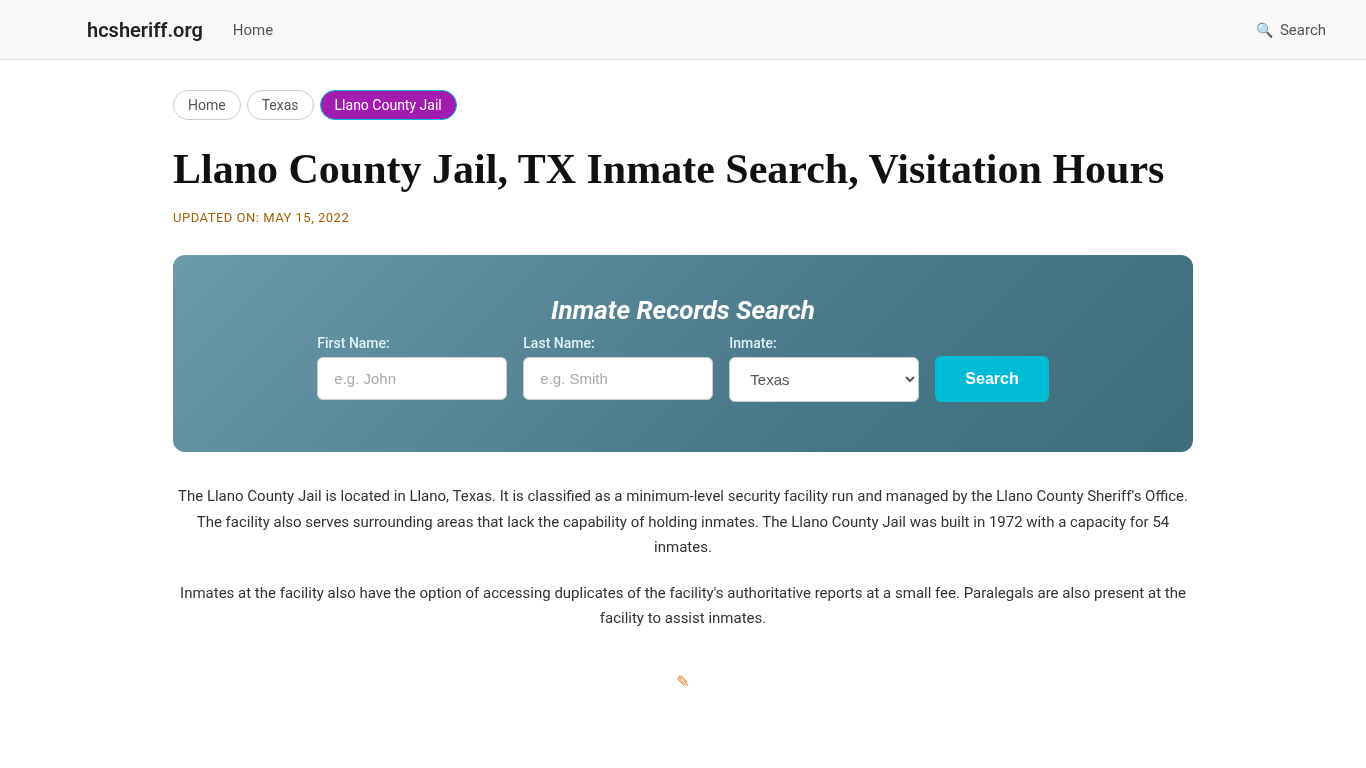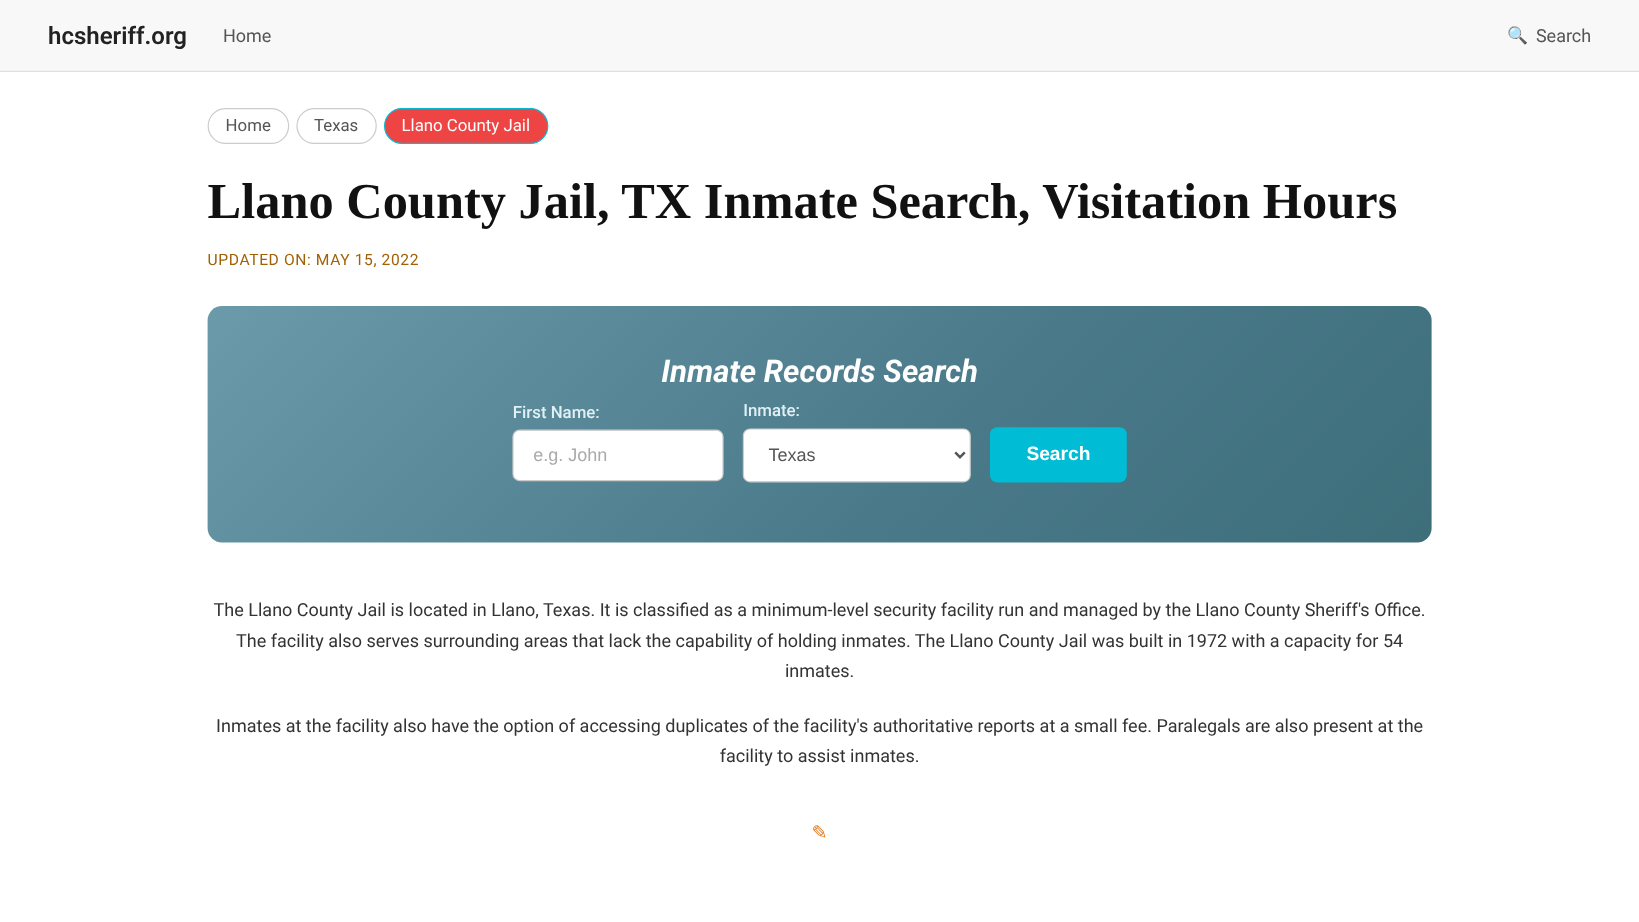--- a/index.html
+++ b/index.html
@@ -27,20 +27,21 @@
       top: 0;
       z-index: 100;
     }
 
     .navbar-brand {
       font-size: 20px;
       font-weight: 600;
       color: #222;
       text-decoration: none;
       margin-right: 30px;
+      margin-left: 47px;
     }
 
     .navbar-nav {
       display: flex;
       align-items: center;
       gap: 20px;
       flex: 1;
     }
 
     .nav-link {
@@ -84,21 +85,21 @@
       border-radius: 20px;
       font-size: 14px;
       cursor: pointer;
       border: 1px solid #ccc;
       background: #fff;
       color: #555;
       text-decoration: none;
     }
 
     .breadcrumb-item.active {
-      background: #ef4444;
+      background: #a21caf;
       color: #fff;
       border-color: #00bcd4;
     }
 
     
     .page-title {
       font-size: 42px;
       font-weight: 900;
       color: #111;
       line-height: 1.2;
@@ -112,41 +113,41 @@
       letter-spacing: 0.5px;
       text-transform: uppercase;
       margin-bottom: 30px;
     }
 
     
     .search-card {
       background: linear-gradient(135deg, #6b9aaa 0%, #5a8a9a 30%, #4a7a8a 60%, #3d6e7a 100%);
       border-radius: 12px;
       padding: 40px 92px 50px;
-      margin-bottom: 44px;
+      margin-bottom: 32px;
       text-align: center;
     }
 
     .search-card-title {
       font-size: 26px;
       font-weight: 700;
       color: #fff;
       margin-bottom: 10px;
       font-style: italic;
     }
 
     .search-card-subtitle {
       font-size: 15px;
       color: #e0f0f5;
       margin-bottom: 30px;
     }
 
     .search-form {
       display: flex;
-      align-items: center;
+      align-items: flex-start;
       justify-content: center;
       gap: 16px;
       flex-wrap: wrap;
     }
 
     .form-group {
       display: flex;
       flex-direction: column;
       align-items: flex-start;
       gap: 6px;
@@ -156,21 +157,21 @@
       font-size: 14px;
       color: #e0f0f5;
       font-weight: 500;
     }
 
     .form-input {
       padding: 12px 16px;
       border-radius: 6px;
       border: 1px solid #ccc;
       font-size: 15px;
-      width: 176px;
+      width: 190px;
       outline: none;
       background: #fff;
       color: #701a75;
     }
 
     .form-input::placeholder {
       color: #aaa;
     }
 
     .form-select {
@@ -253,20 +254,24 @@
 
   <div class="search-card">
     <h2 class="search-card-title">Inmate Records Search</h2>
 
     <div class="search-form">
       <div class="form-group">
         <label class="form-label">First Name:</label>
         <input class="form-input" type="text" placeholder="e.g. John" style="">
       </div>
 
+      <div class="form-group">
+        <label class="form-label">Last Name:</label>
+        <input class="form-input" type="text" placeholder="e.g. Smith" style="">
+      </div>
 
       <div class="form-group">
         <label class="form-label">Inmate:</label>
         <select class="form-select">
           <option value="Texas" selected="">Texas</option>
           <option value="Alabama">Alabama</option>
           <option value="Alaska">Alaska</option>
           <option value="Arizona">Arizona</option>
           <option value="Arkansas">Arkansas</option>
           <option value="California">California</option>

